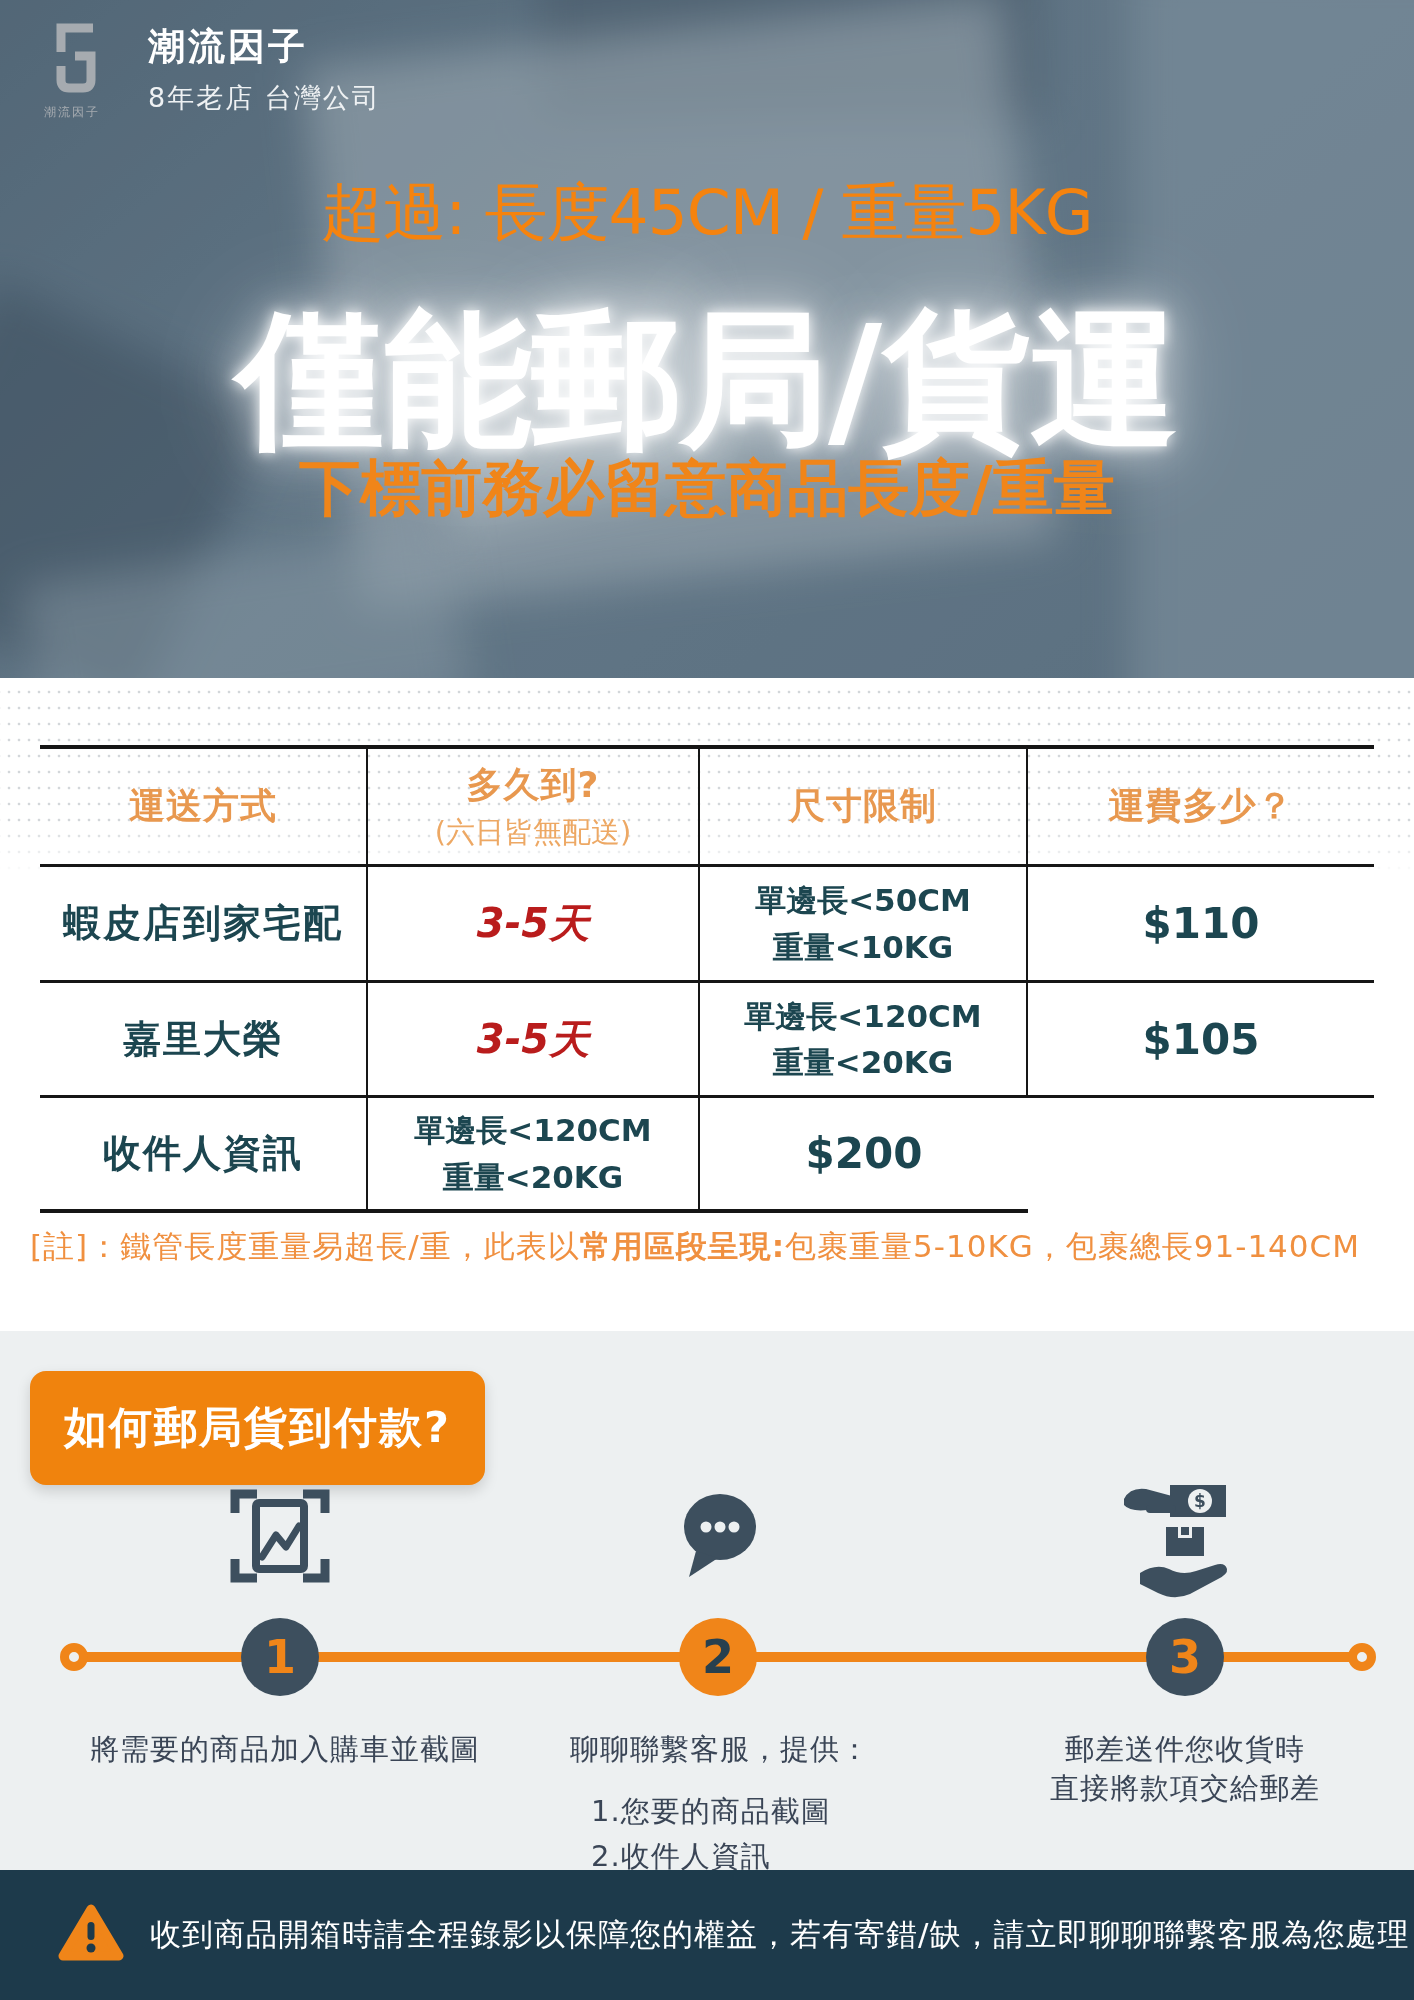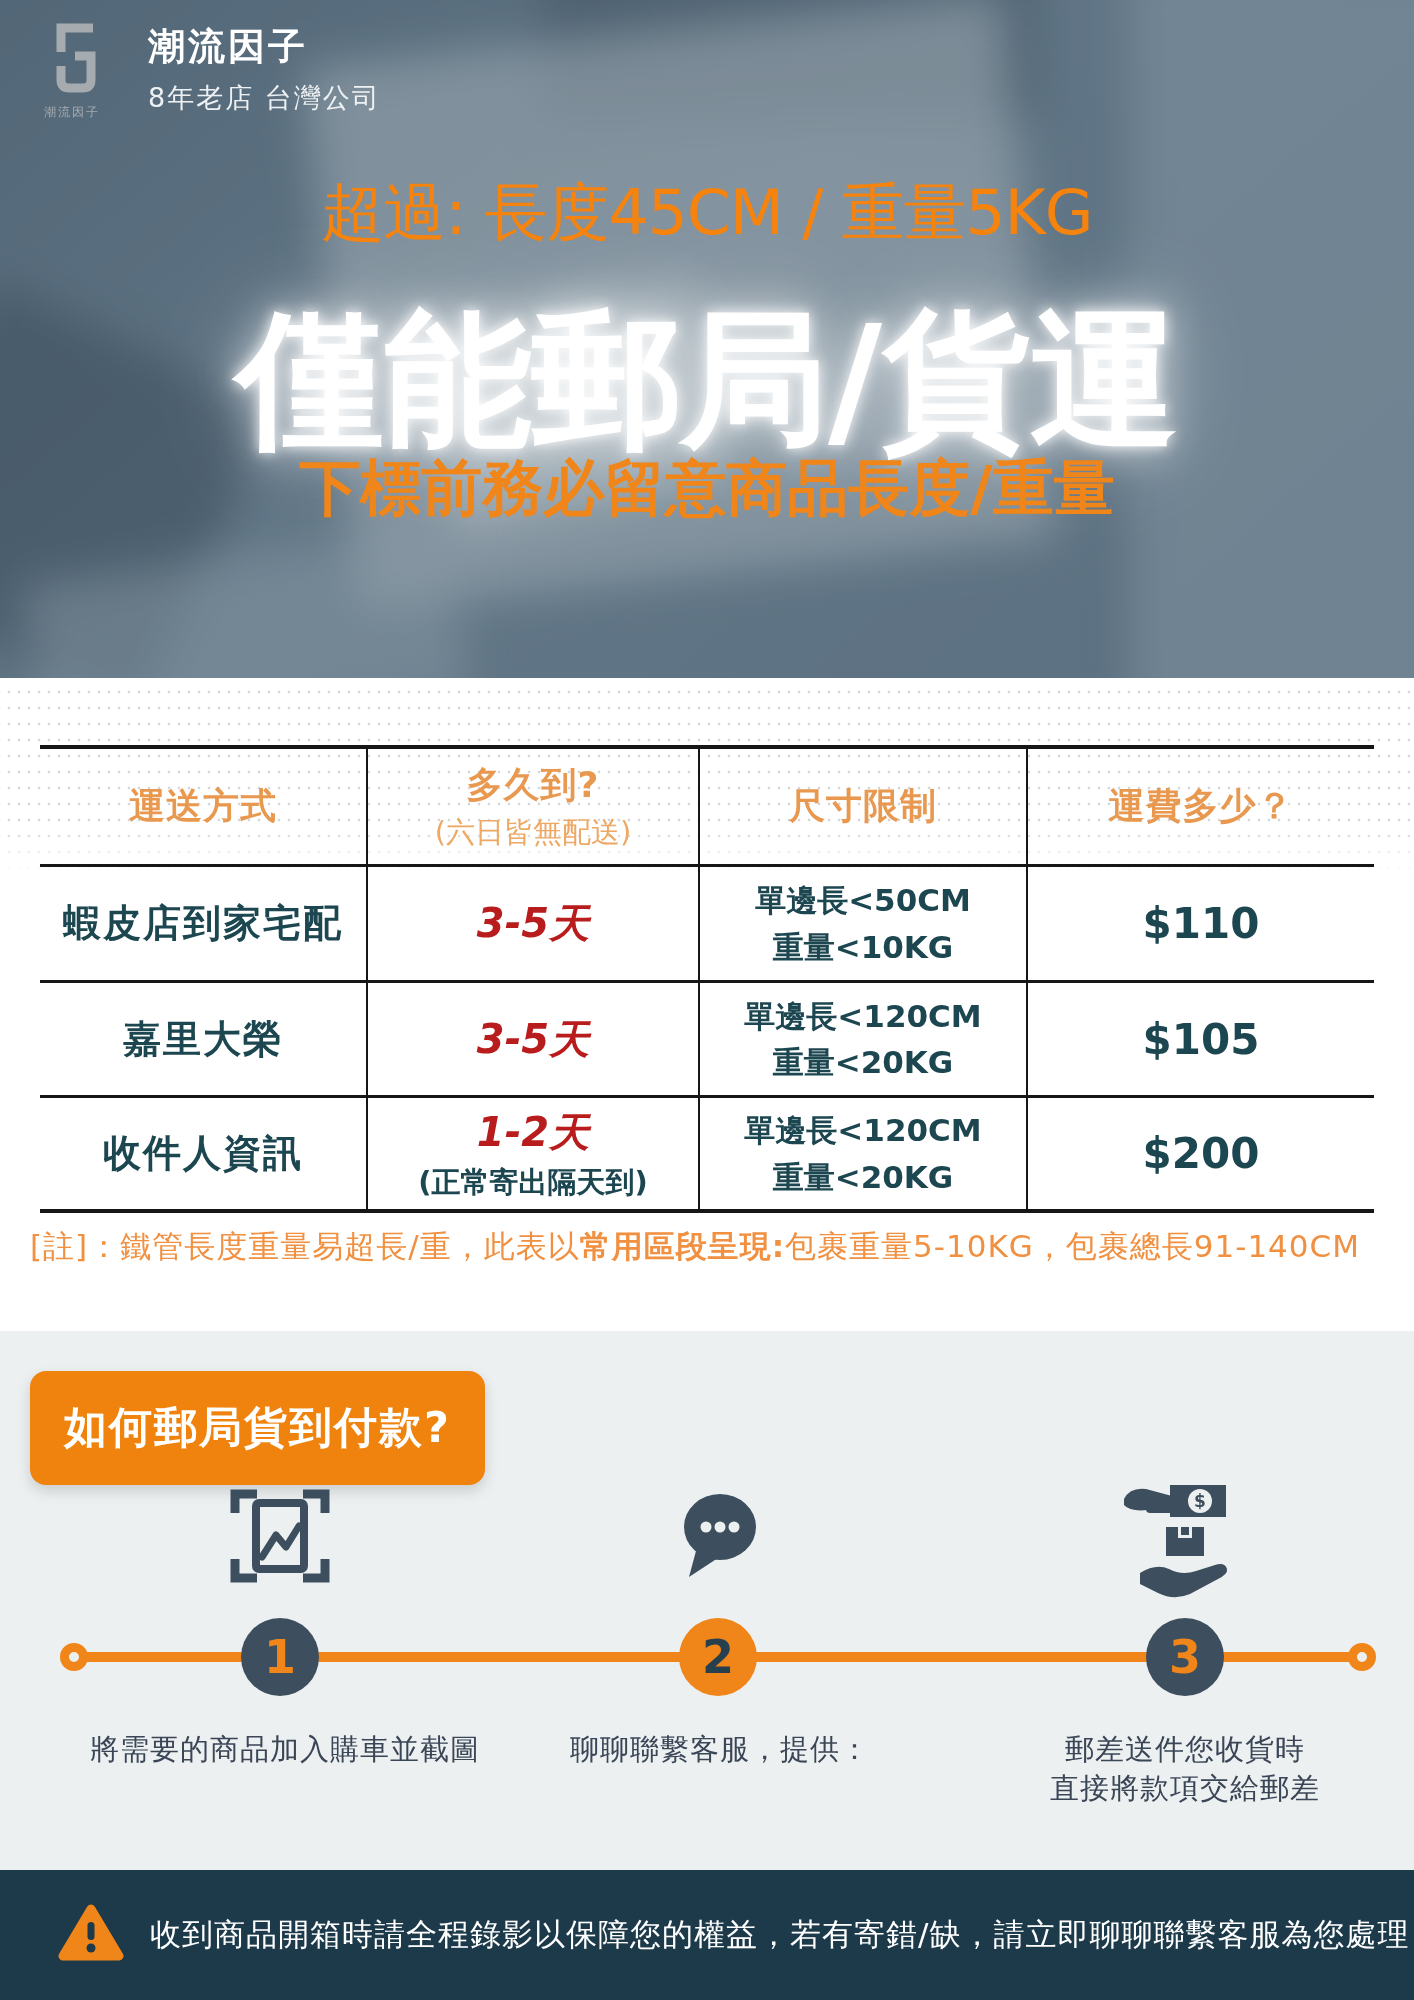--- a/index.html
+++ b/index.html
@@ -166,24 +166,20 @@
       <span class="sz">重量&lt;20KG</span>
     </div>
     <div class="cell">
         <span class="fee">$105</span>
       </div>
 
     <div class="cell cr last">
         <span class="method">收件人資訊</span>
       </div>
     <div class="cell cr last">
-      <span class="dur">1-2天</span>
-      <span class="dur-sub">(正常寄出隔天到)</span>
-    </div>
-    <div class="cell cr last">
       <span class="sz">單邊長&lt;120CM</span>
       <span class="sz">重量&lt;20KG</span>
     </div>
     <div class="cell last">
         <span class="fee">$200</span>
       </div>
   </section>
 
   <p class="note"><span>[註]：鐵管長度重量易超長/重，此表以</span><span class="b">常用區段呈現:</span><span>包裹重量5-10KG，包裹總長91-140CM</span></p>
 
@@ -228,20 +224,24 @@
     <div class="t-ring tr-right"></div>
     <div class="t-circle t-dark tc-1">1</div>
     <div class="t-circle t-orange tc-2">2</div>
     <div class="t-circle t-dark tc-3">3</div>
 
     <div class="step-text st-1">
       <div>將需要的商品加入購車並截圖</div>
     </div>
     <div class="step-text st-2">
       <div>聊聊聯繫客服，提供：</div>
+      <div class="step-list">
+        <div>1.您要的商品截圖</div>
+        <div>2.收件人資訊</div>
+      </div>
     </div>
     <div class="step-text st-3">
       <div>郵差送件您收貨時</div>
       <div>直接將款項交給郵差</div>
     </div>
   </section>
 
   <footer class="footer">
     <span>
       <svg width="66" height="60" viewBox="0 0 66 60">

